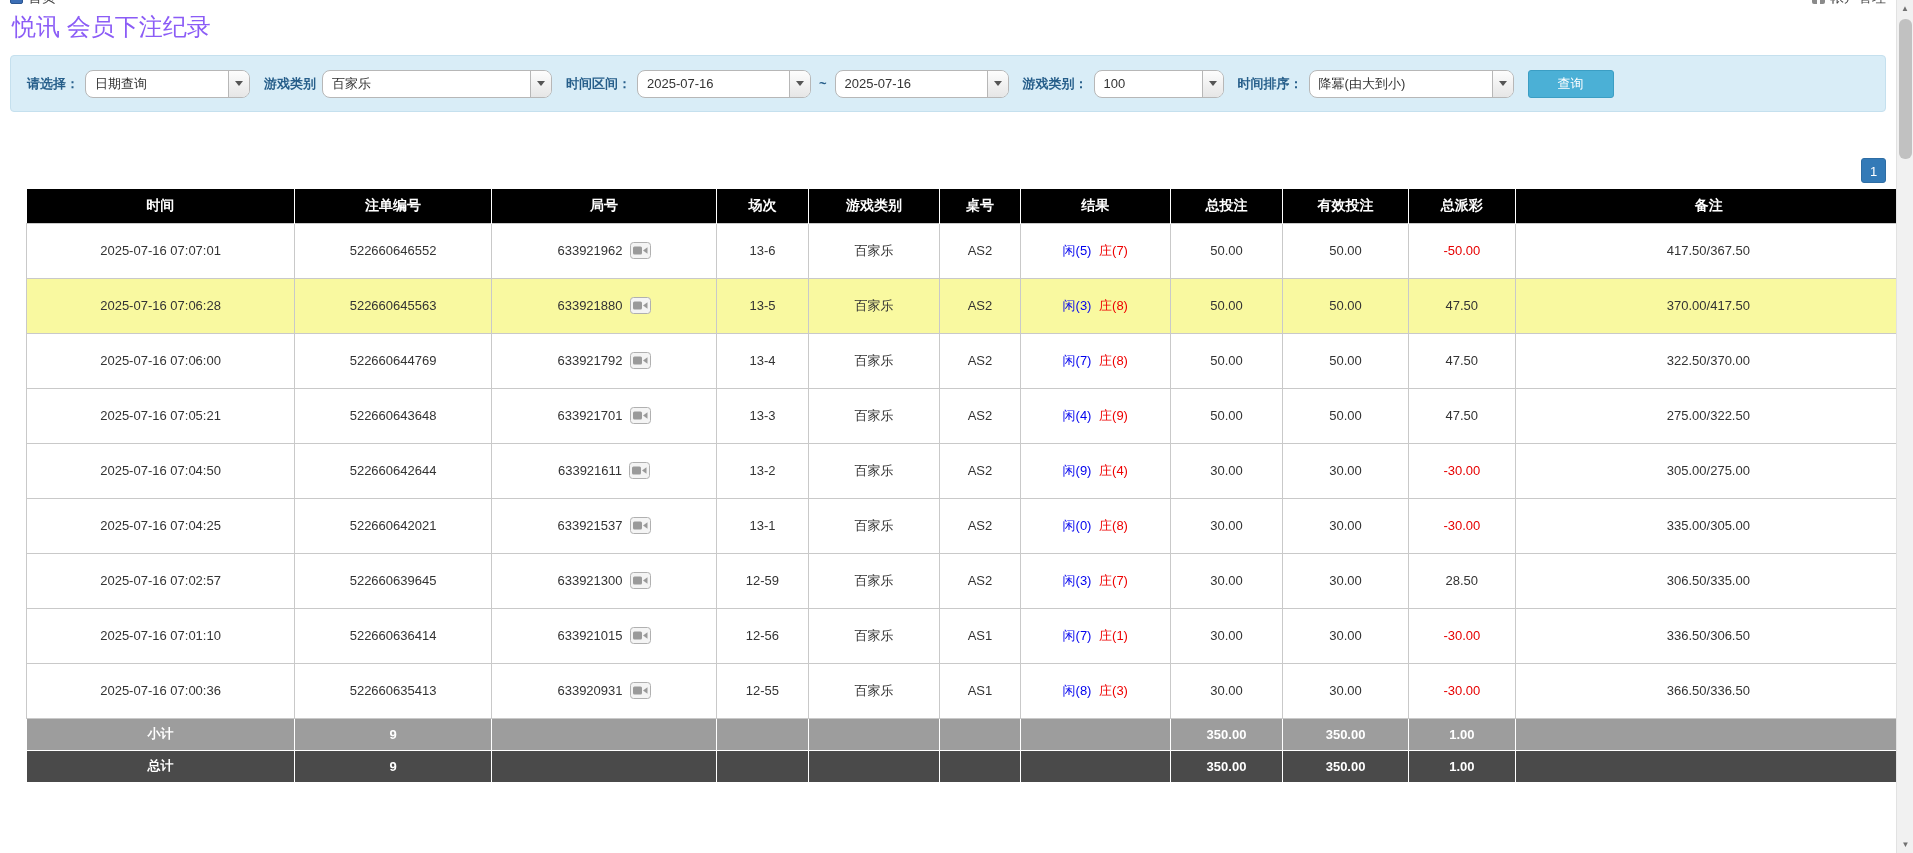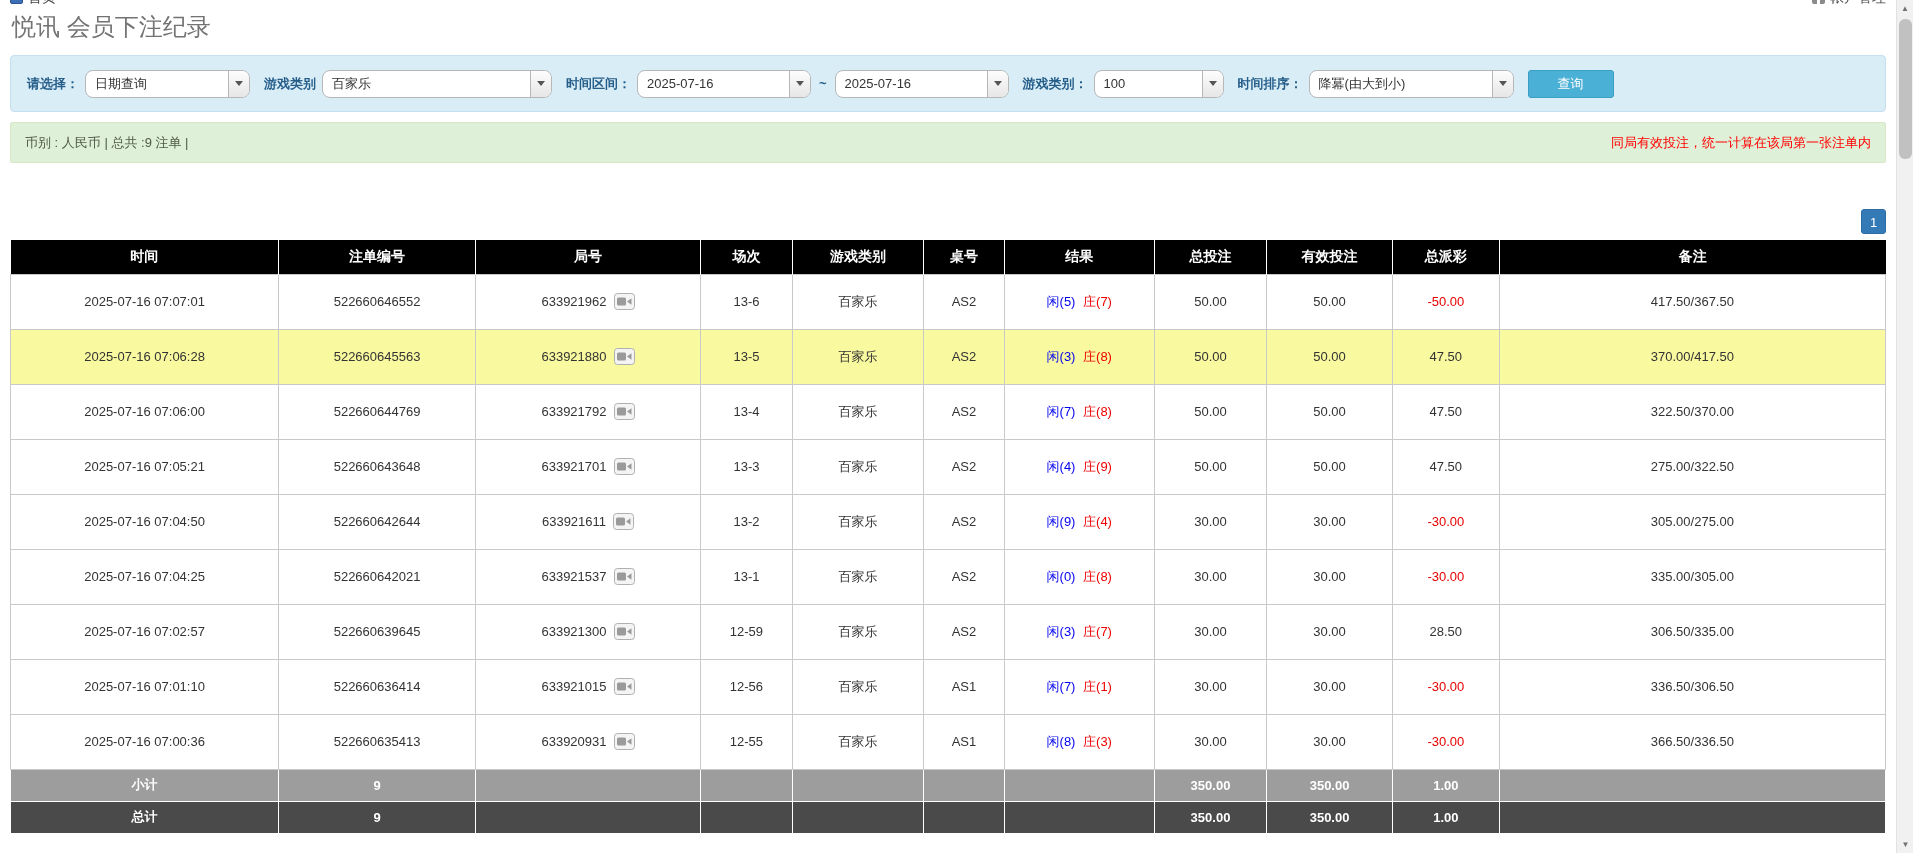--- a/index.html
+++ b/index.html
@@ -24,21 +24,21 @@
   .topbar{height:9px;overflow:hidden;}
   .topbar-inner{display:flex;justify-content:space-between;align-items:flex-start;margin-top:-14px;font-size:14px;line-height:22px;color:#444;}
   .topbar-group{display:flex;align-items:center;gap:5px;}
   .mini-ico{display:inline-block;width:13px;height:13px;border-radius:2px;}
   .mini-ico.blue{background:#3b6eb5;border:1px solid #2c5692;}
   .mini-ico.grid{background:
       linear-gradient(#8a8a8a,#8a8a8a) 0 0/5px 5px no-repeat,
       linear-gradient(#8a8a8a,#8a8a8a) 8px 0/5px 5px no-repeat,
       linear-gradient(#8a8a8a,#8a8a8a) 0 8px/5px 5px no-repeat,
       linear-gradient(#8a8a8a,#8a8a8a) 8px 8px/5px 5px no-repeat;}
-  .page-title{font-size:24px;font-weight:400;color:#737373;margin:2px 0 12px 2px;}
+  .page-title{font-size:24px;font-weight:400;color:#8b5cf6;margin:2px 0 12px 2px;}
   
   .filterbar{
     background:var(--filter-bg);border:1px solid #c5e0ee;border-radius:4px;
     height:57px;display:flex;align-items:center;padding:0 16px;white-space:nowrap;
   }
   .f-label{color:#265e8a;font-weight:bold;margin:0 6px 0 14px;}
   .f-label:first-child{margin-left:0;}
   .combo{display:inline-flex;height:28px;background:#fff;border:1px solid #b7b7b7;border-radius:8px;overflow:hidden;vertical-align:middle;}
   .combo-text{padding:0 9px;line-height:26px;color:#333;flex:1;overflow:hidden;}
   .combo-arrow{width:21px;border-left:1px solid #b7b7b7;background:linear-gradient(#fdfdfd,#e6e6e6);display:flex;align-items:center;justify-content:center;}
@@ -56,21 +56,21 @@
   }
   .summary-left{color:#4e5a48;}
   .summary-right{color:var(--alert-red);}
   
   .pagination{margin:46px 0 6px;text-align:right;}
   .page-btn{
     display:inline-block;min-width:25px;height:25px;line-height:25px;text-align:center;
     background:var(--accent-blue);border:1px solid #2e6da4;border-radius:3px;color:#fff;cursor:pointer;
   }
   
-  table.records{width:100%;border-collapse:collapse;table-layout:fixed;font-size:13px;}
+  table.records{width:100%;border-collapse:collapse;table-layout:fixed;font-size:13px;margin-left:16px;}
   table.records thead th{
     background:var(--header-bg);color:#fff;font-weight:bold;height:34px;font-size:14px;
     border-left:1px solid #fff;
   }
   table.records thead th:first-child{border-left:none;}
   table.records tbody td{
     border:1px solid #c9c9c9;height:55px;text-align:center;background:#fff;color:#333;
     overflow:hidden;
   }
   table.records tbody tr.hl td{background:var(--highlight-yellow);}
@@ -150,24 +150,20 @@
     <span class="combo w205">
       <span class="combo-text">降冪(由大到小)</span>
       <span class="combo-arrow">
           <i></i>
         </span>
     </span>
 
     <button class="search-btn">查询</button>
   </div>
 
-  <div class="summarybar">
-    <span class="summary-left">币别 : 人民币 | 总共 :9 注单 |</span>
-    <span class="summary-right">同局有效投注，统一计算在该局第一张注单内</span>
-  </div>
 
   <div class="pagination">
     <span class="page-btn">1</span>
   </div>
 
   <table class="records">
     <colgroup>
       <col style="width:14.3%">
         <col style="width:10.5%">
         <col style="width:12.0%">

